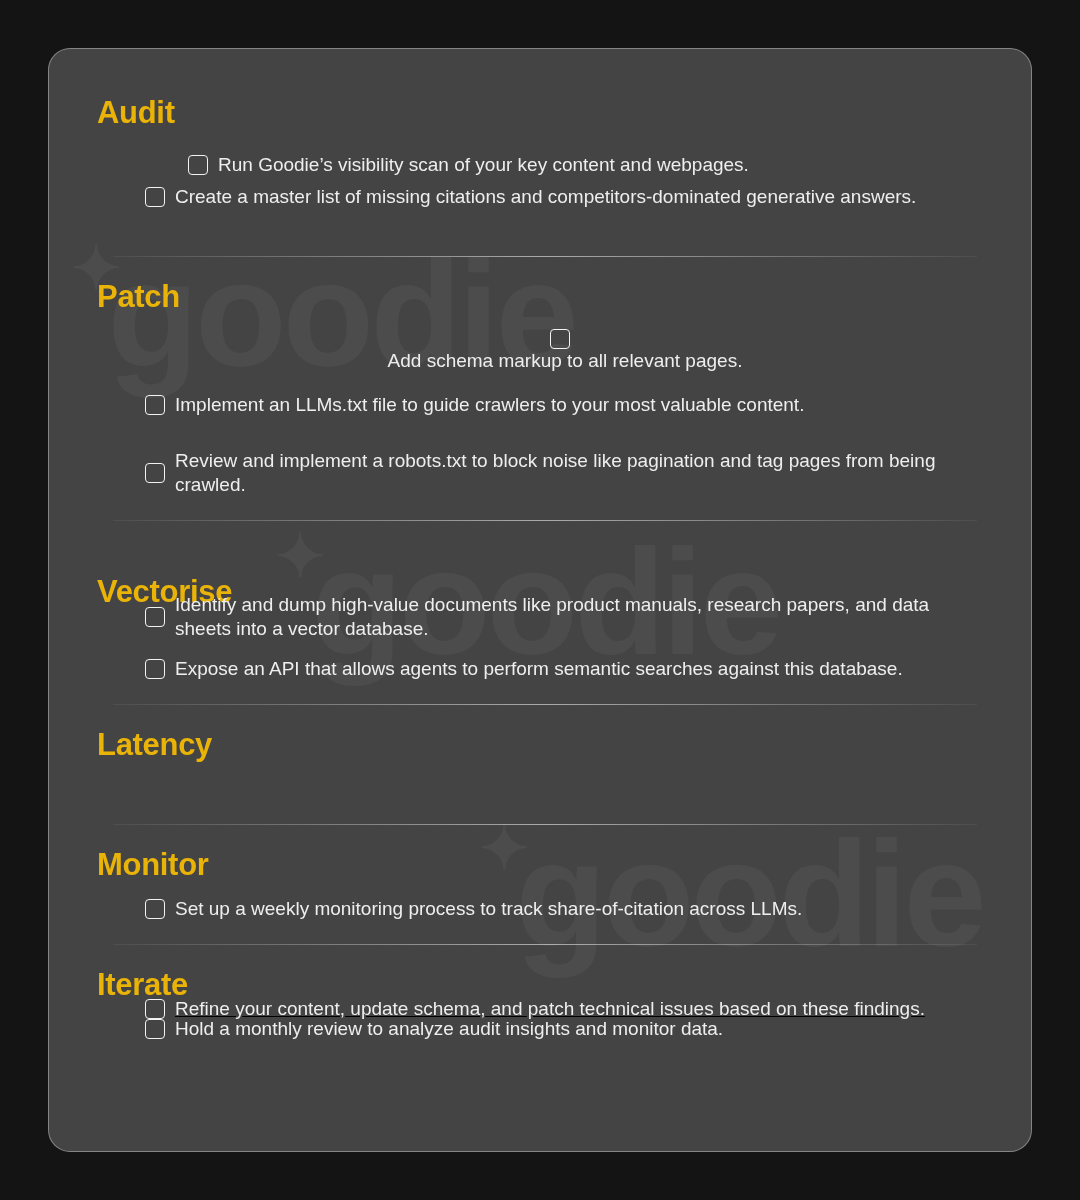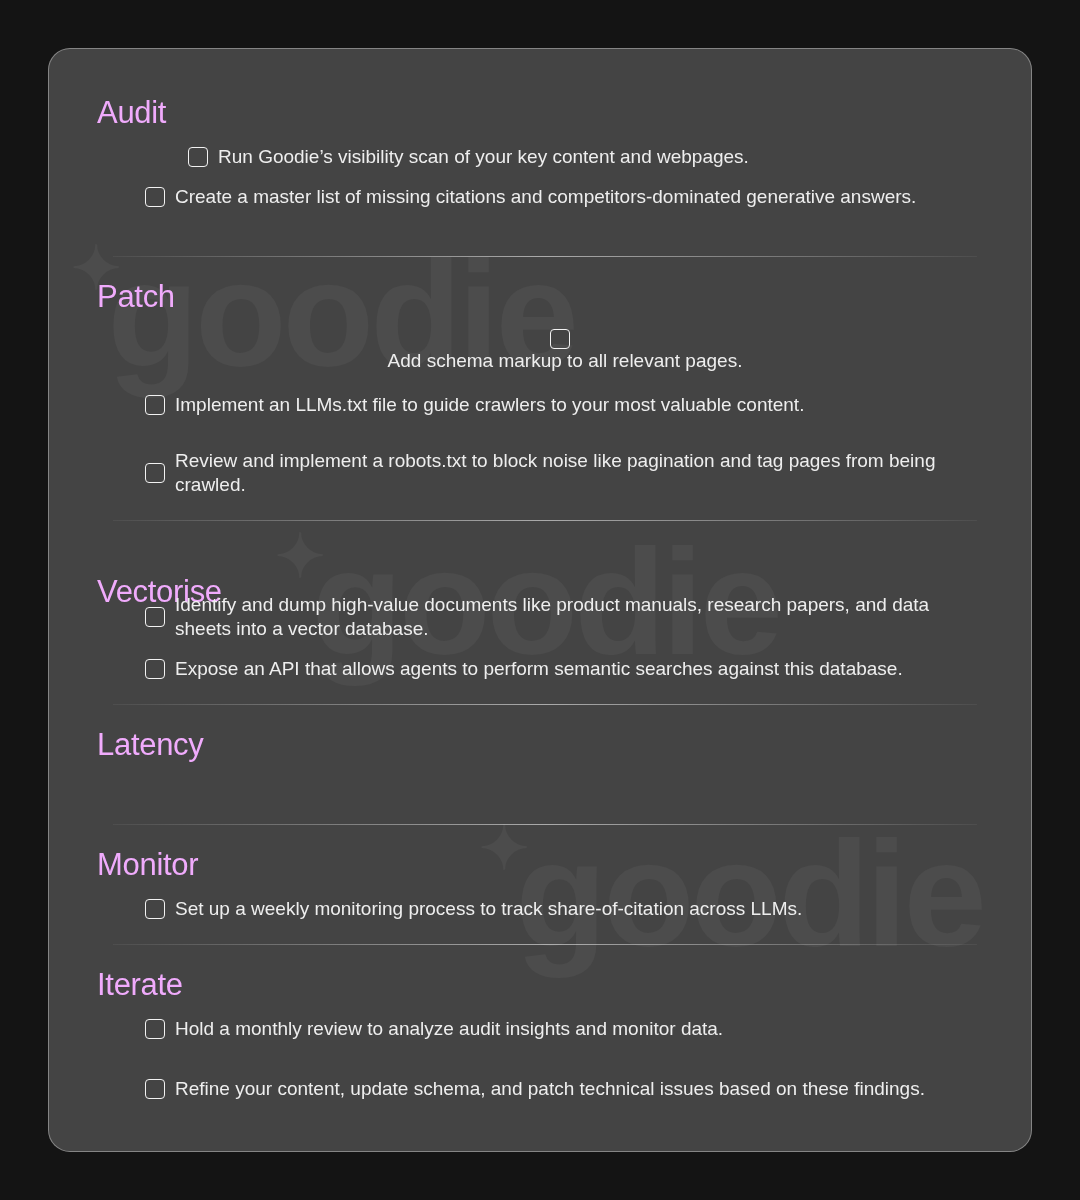--- a/index.html
+++ b/index.html
@@ -33,23 +33,23 @@
     }
     .watermark .spark {
       display: inline-block;
       font-size: 60px;
       vertical-align: top;
       margin-right: -10px;
     }
     .section-title {
       position: absolute;
       left: 48px;
-      font-weight: 400;
+      font-weight: 700;
       font-size: 31px;
-      color: #f0abfc;
+      color: #eab308;
       letter-spacing: -0.3px;
       margin: 0;
     }
     .item {
       position: absolute;
       left: 96px;
       width: 840px;
       display: flex;
       align-items: center;
     }
@@ -82,21 +82,21 @@
     <span class="spark">✦</span><span>goodie</span>
   </div>
   <div class="watermark" style="left:226px; top:478px;">
     <span class="spark">✦</span><span>goodie</span>
   </div>
   <div class="watermark" style="left:430px; top:770px;">
     <span class="spark">✦</span><span>goodie</span>
   </div>
 
   <h2 class="section-title" style="top:46px;">Audit</h2>
-  <div class="item" style="top:96px;padding-left:43px;">
+  <div class="item" style="top:104px;padding-left:43px;">
     <span class="checkbox"></span>
     <span class="item-text">Run Goodie’s visibility scan of your key content and webpages.</span>
   </div>
   <div class="item" style="top:136px;">
     <span class="checkbox"></span>
     <span class="item-text">Create a master list of missing citations and competitors-dominated generative answers.</span>
   </div>
   <div class="divider" style="top:207px;"></div>
 
   <h2 class="section-title" style="top:230px;">Patch</h2>
@@ -133,18 +133,18 @@
     <span class="checkbox"></span>
     <span class="item-text">Set up a weekly monitoring process to track share-of-citation across LLMs.</span>
   </div>
   <div class="divider" style="top:895px;"></div>
 
   <h2 class="section-title" style="top:918px;">Iterate</h2>
   <div class="item" style="top:968px;">
     <span class="checkbox"></span>
     <span class="item-text">Hold a monthly review to analyze audit insights and monitor data.</span>
   </div>
-  <div class="item" style="top:1028px;">
+  <div class="item" style="top:948px;text-decoration:underline;">
     <span class="checkbox"></span>
     <span class="item-text">Refine your content, update schema, and patch technical issues based on these findings.</span>
   </div>
 
 </div>
 
 </body></html>

